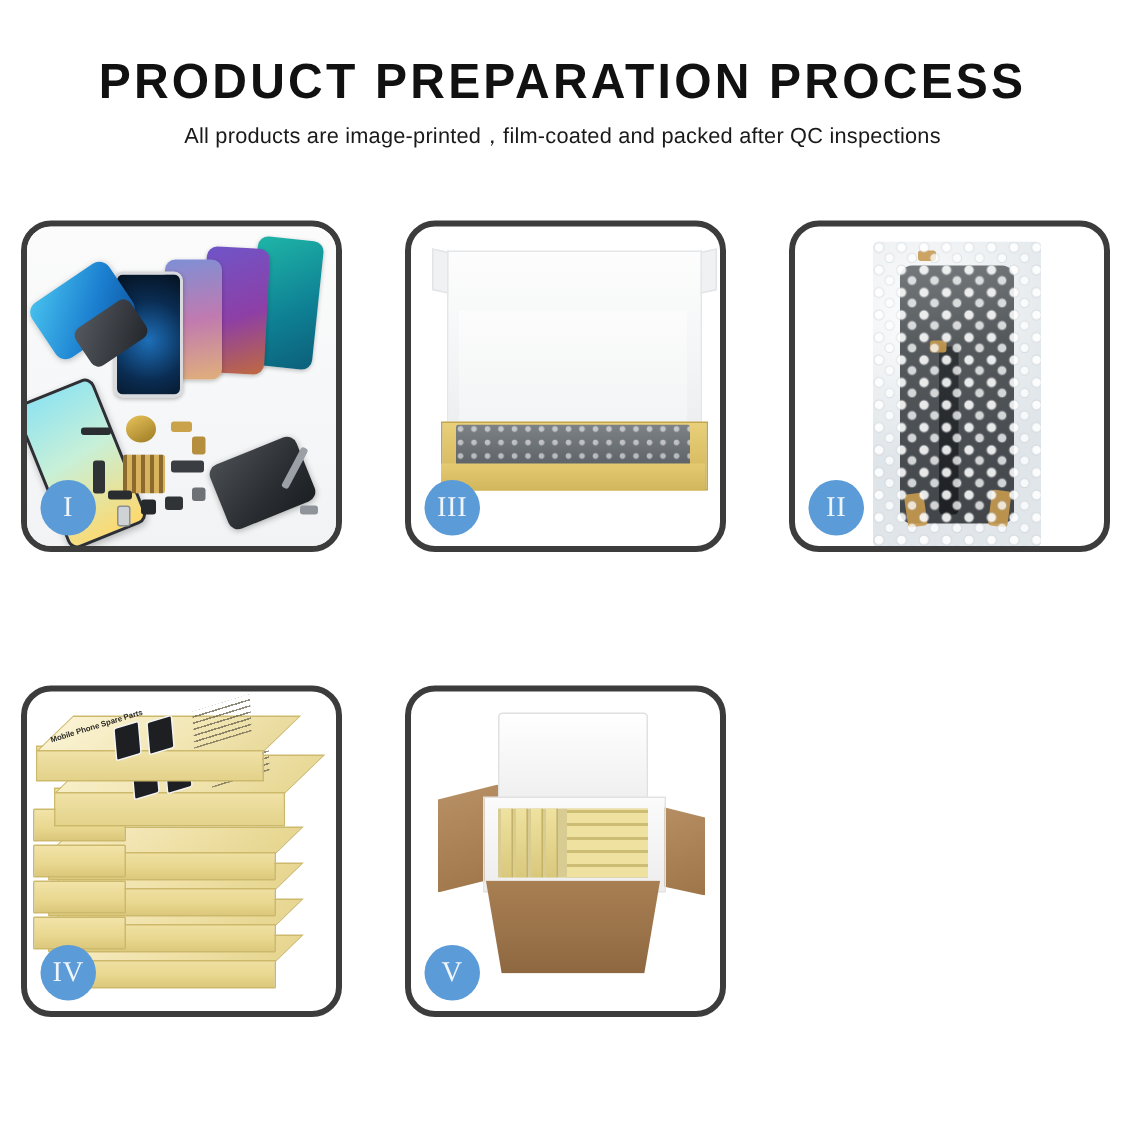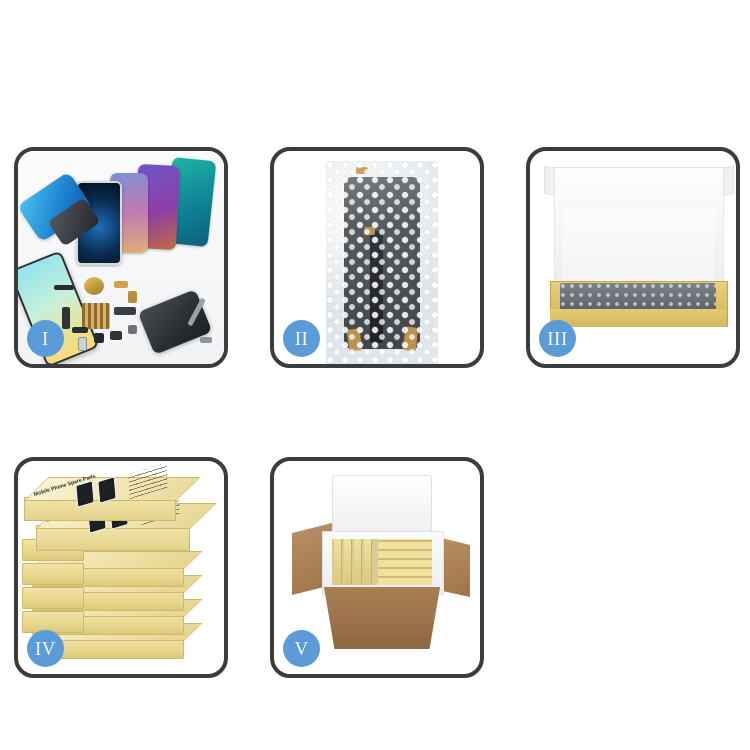--- a/index.html
+++ b/index.html
@@ -264,20 +264,24 @@
 
   
   .ph { position: absolute; border-radius: 7px; }
   .part { position: absolute; border-radius: 2px; background: #43474b; }
 </style>
 </head>
 <body>
 
 <div class="page">
 
+  <div class="header">
+    <div class="title">PRODUCT PREPARATION PROCESS</div>
+    <div class="subtitle">All products are image-printed，film-coated and packed after QC inspections</div>
+  </div>
 
   <div class="grid">
 
     <div class="card p1">
       <div class="card-stage">
         <div class="p1-tint"></div>
 
         <div class="ph" style="left:150px;top:8px;width:44px;height:86px;
              background:linear-gradient(150deg,#1fb6a8,#0e7f93 60%,#0c5f7a);transform:rotate(6deg);
              box-shadow:0 1px 3px rgba(0,0,0,.25);"></div>
@@ -320,46 +324,46 @@
         <div class="part" style="left:76px;top:182px;width:10px;height:10px;background:#26292c;"></div>
         <div class="part" style="left:92px;top:180px;width:12px;height:9px;background:#313437;"></div>
         <div class="part" style="left:60px;top:186px;width:7px;height:12px;background:#cfd3d6;border:1px solid #8a8f94;"></div>
         <div class="part" style="left:110px;top:174px;width:9px;height:9px;background:#6e7276;"></div>
         <div class="part" style="left:176px;top:146px;width:5px;height:30px;background:#9aa0a6;transform:rotate(28deg);"></div>
         <div class="part" style="left:182px;top:186px;width:12px;height:6px;background:#8f949a;"></div>
       </div>
       <div class="badge">I</div>
     </div>
 
+    <div class="card p3">
+      <div class="card-stage">
+        <div class="b3-lid-ear-l"></div>
+        <div class="b3-lid-ear-r"></div>
+        <div class="b3-lid"></div>
+        <div class="b3-foam"></div>
+        <div class="b3-base"></div>
+        <div class="b3-fill"></div>
+        <div class="b3-base-front"></div>
+      </div>
+      <div class="badge">III</div>
+    </div>
+
     <div class="card p2">
       <div class="card-stage">
         <div class="bw-bag">
           <div class="bw-part"></div>
           <div class="bw-flex"></div>
           <div class="bw-gold" style="left:30px;top:6px;width:12px;height:7px;"></div>
           <div class="bw-gold" style="left:38px;top:66px;width:11px;height:8px;"></div>
           <div class="bw-gold" style="left:22px;top:168px;width:13px;height:22px;transform:rotate(-8deg);"></div>
           <div class="bw-gold" style="left:78px;top:166px;width:13px;height:24px;transform:rotate(7deg);"></div>
           <div class="bw-bubbles"></div>
         </div>
       </div>
       <div class="badge">II</div>
-    </div>
-
-    <div class="card p3">
-      <div class="card-stage">
-        <div class="b3-lid-ear-l"></div>
-        <div class="b3-lid-ear-r"></div>
-        <div class="b3-lid"></div>
-        <div class="b3-foam"></div>
-        <div class="b3-base"></div>
-        <div class="b3-fill"></div>
-        <div class="b3-base-front"></div>
-      </div>
-      <div class="badge">III</div>
     </div>
 
     <div class="card p4">
       <div class="card-stage">
         <div class="stackwrap">
 
           <div class="sbox" style="left:14px;top:176px;">
               <div class="sbox-top"></div>
             </div>
           <div class="sbox" style="left:14px;top:152px;">

